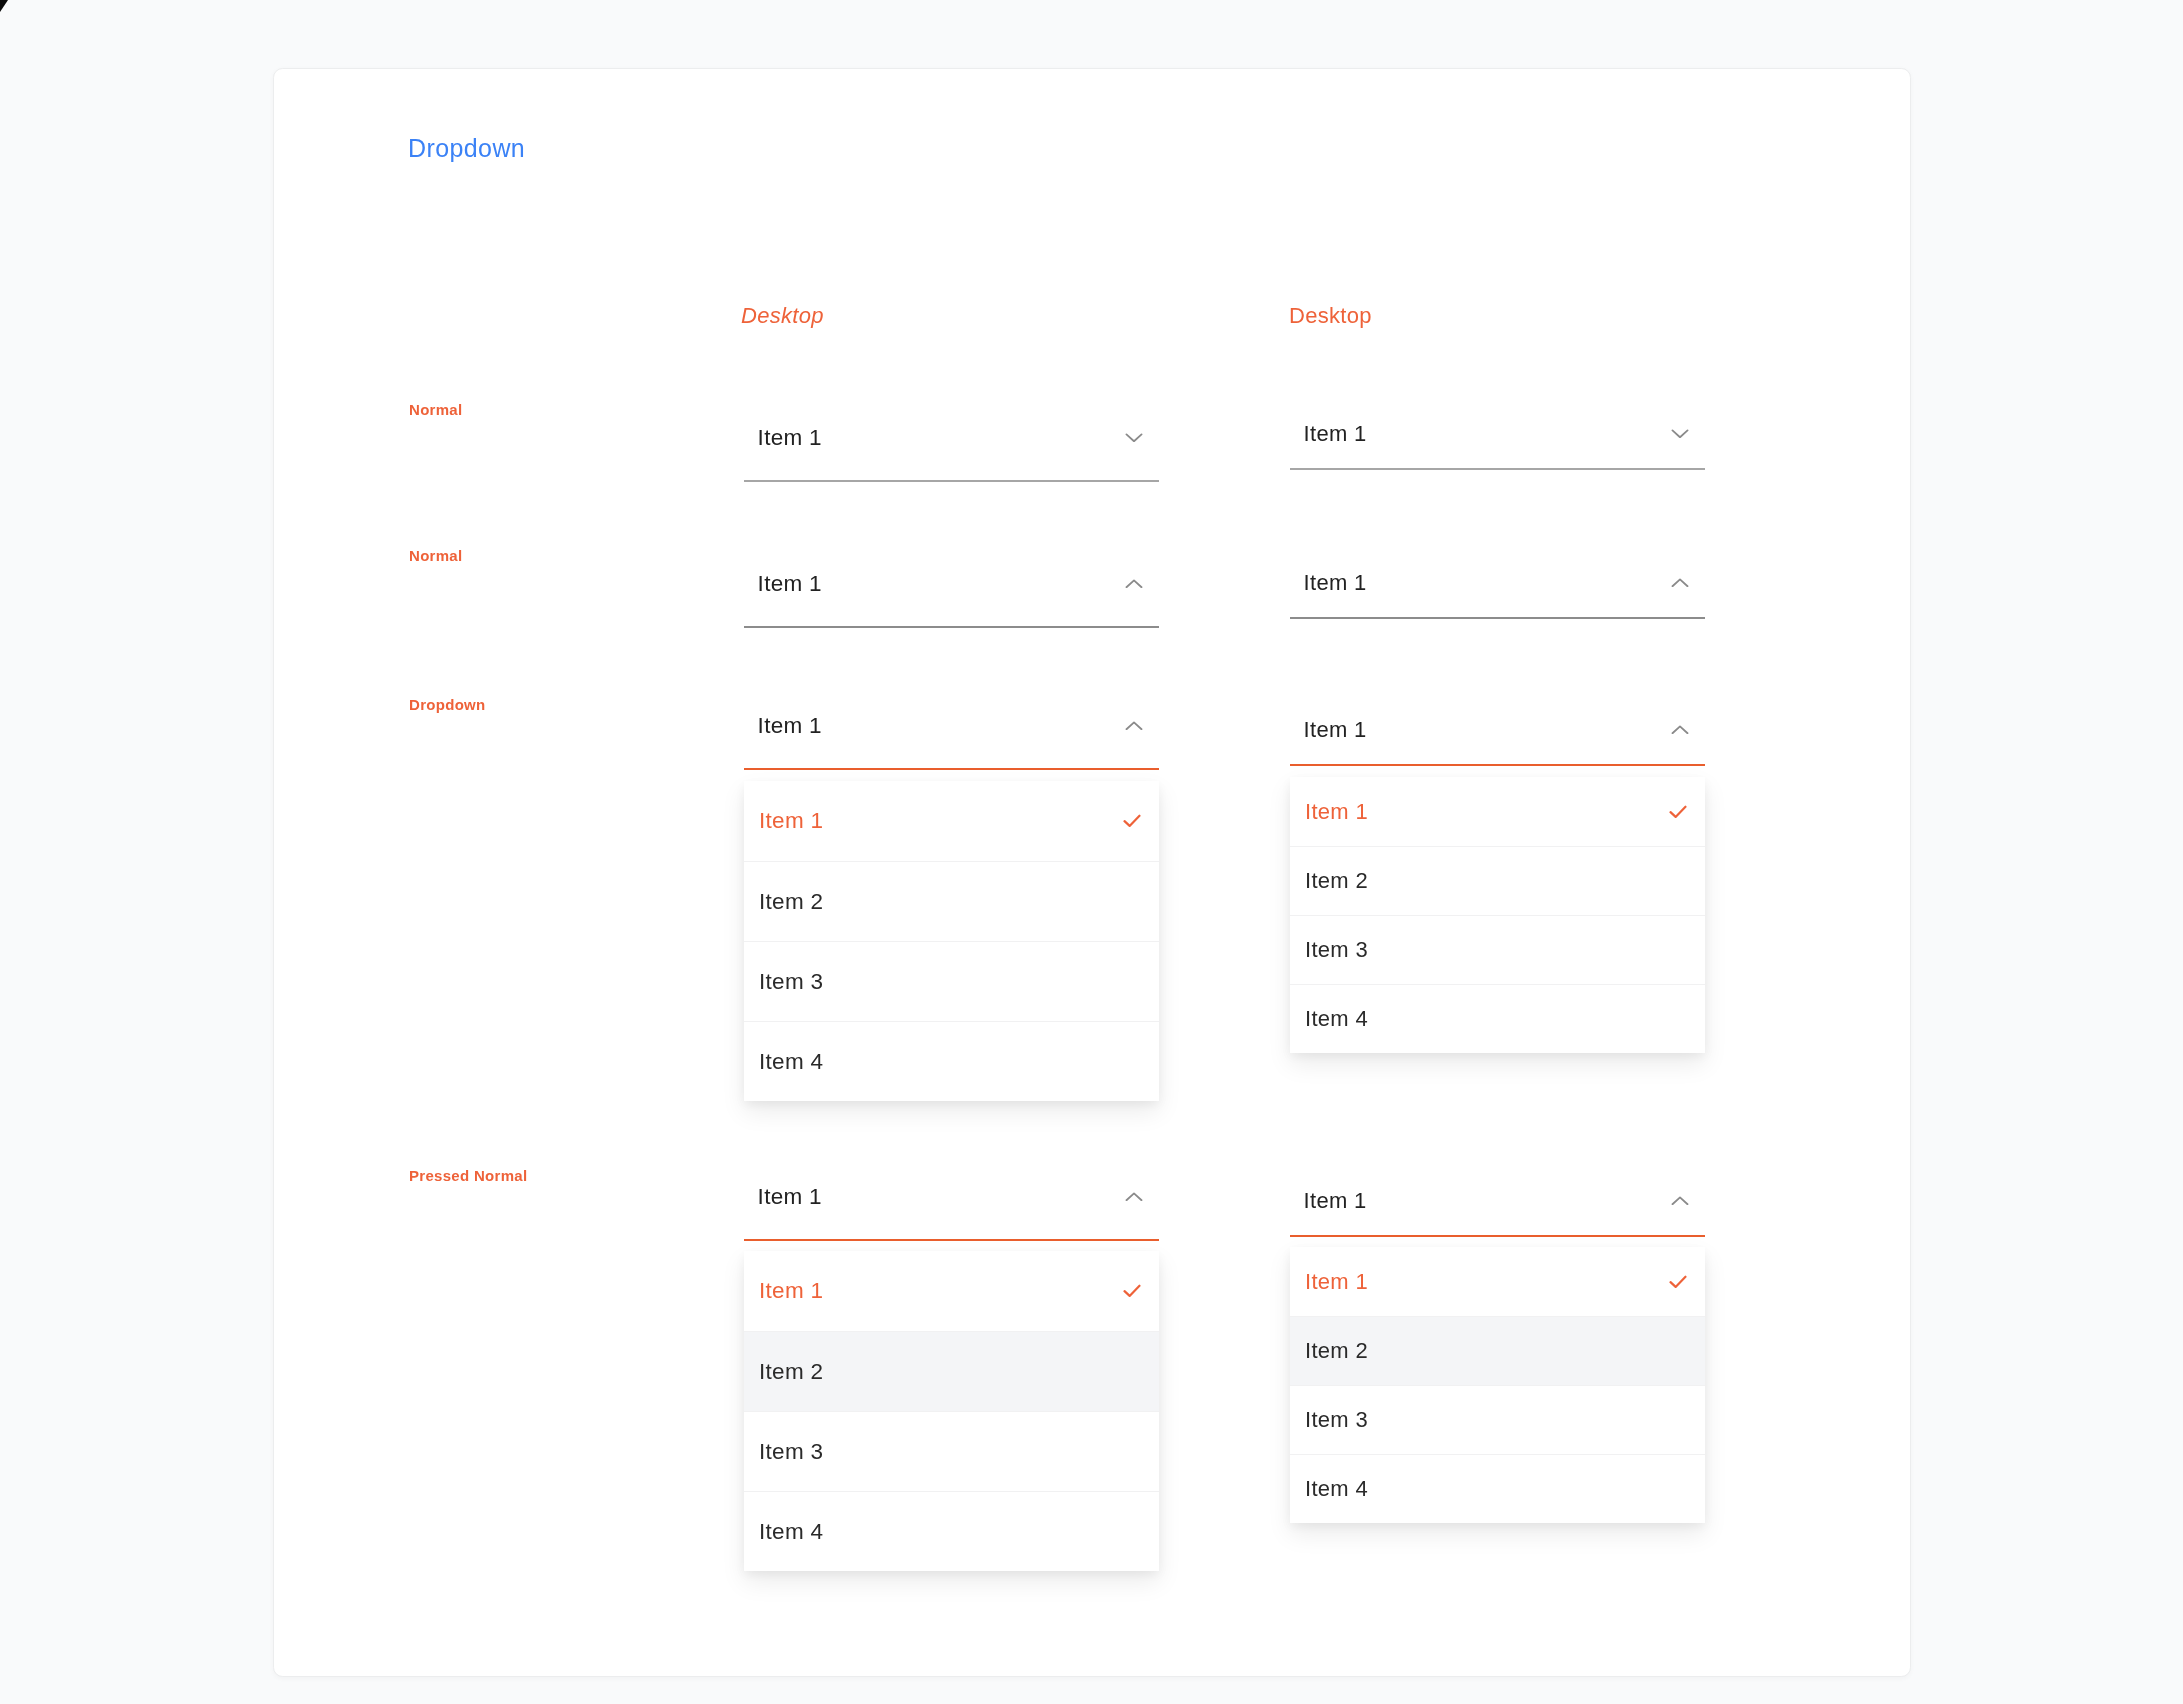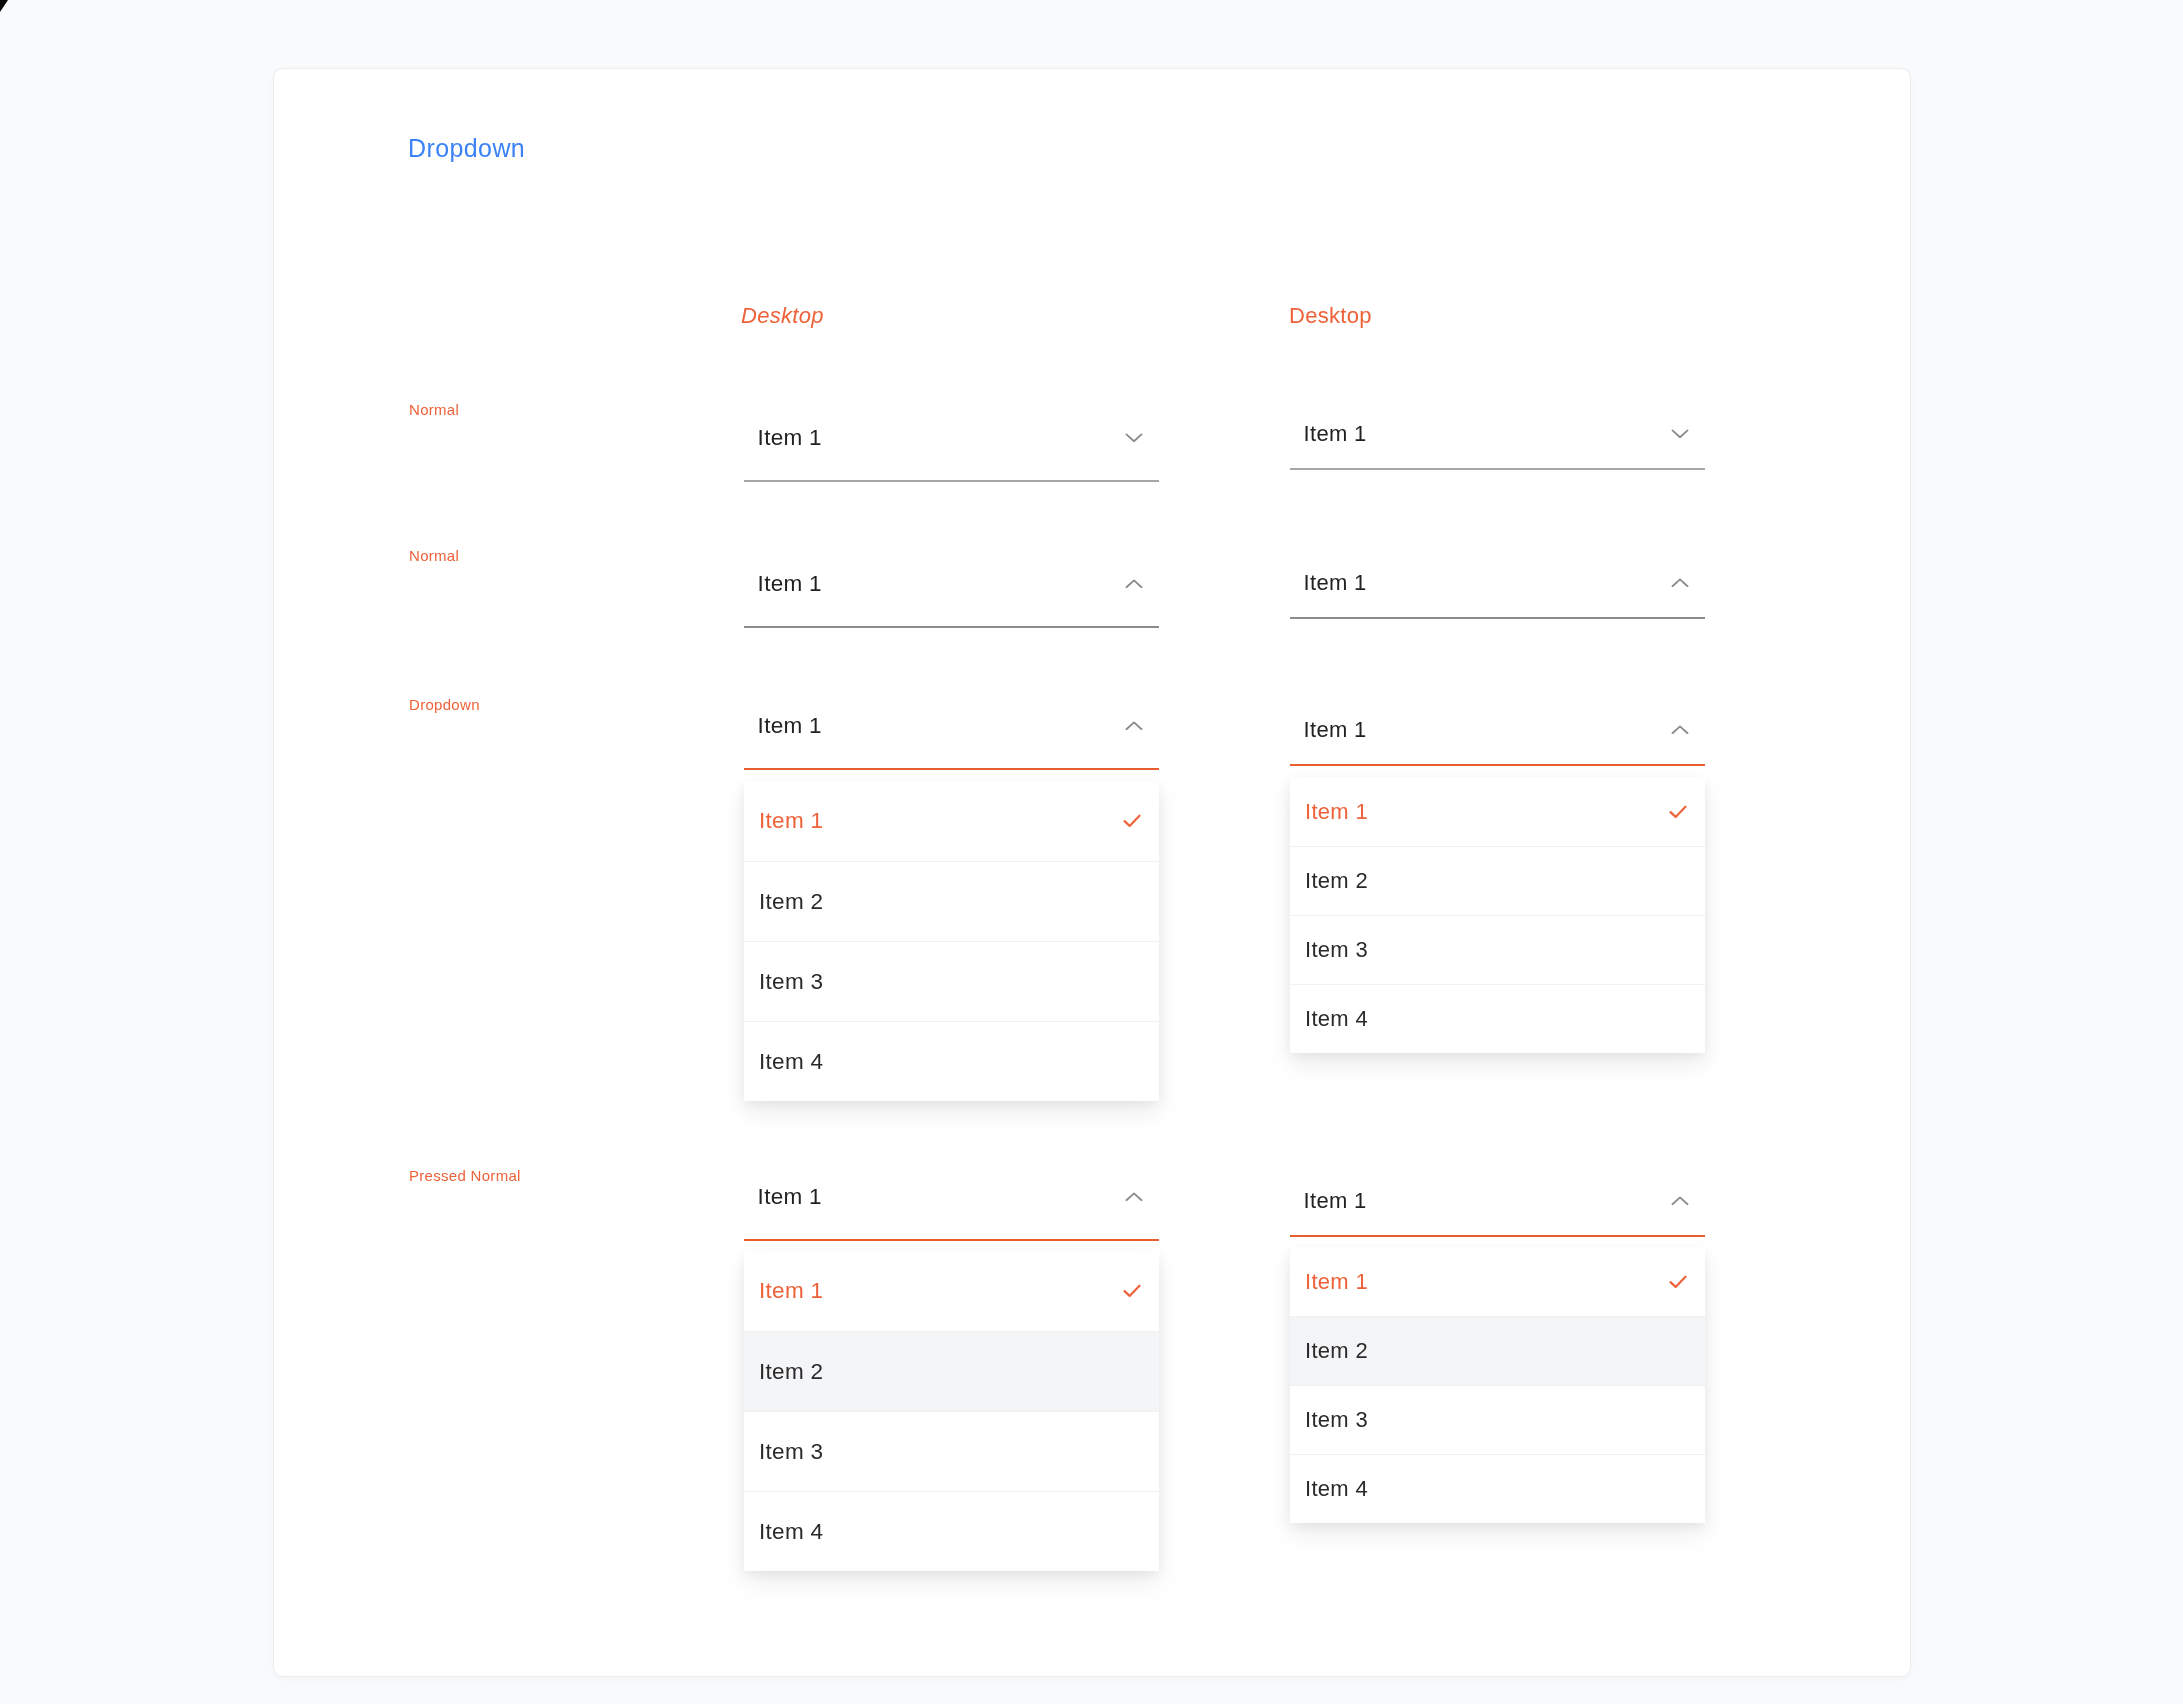--- a/index.html
+++ b/index.html
@@ -25,21 +25,21 @@
     font-size:25px;font-weight:500;letter-spacing:0.4px;color:#3b82f6;
   }
   .col-header{
     position:absolute;top:234px;
     font-size:22px;font-weight:500;letter-spacing:0.3px;color:#EE6239;
   }
   .col-header.desktop{left:467px;font-style:italic;}
   .col-header.mobile{left:1015px;}
   .row-label{
     position:absolute;left:135px;
-    font-size:15px;font-weight:400;letter-spacing:0.3px;color:#EE6239;
+    font-size:15px;font-weight:700;letter-spacing:0.3px;color:#EE6239;
   }
   .row-label.normal{top:332px;}
   .row-label.hover{top:478px;}
   .row-label.pressed{top:627px;}
   .row-label.pressed-hover{top:1098px;}
 
   
   .dd-field{
     position:absolute;width:415px;background:#FFFFFF;
     border-bottom:2px solid #A6A6A6;

